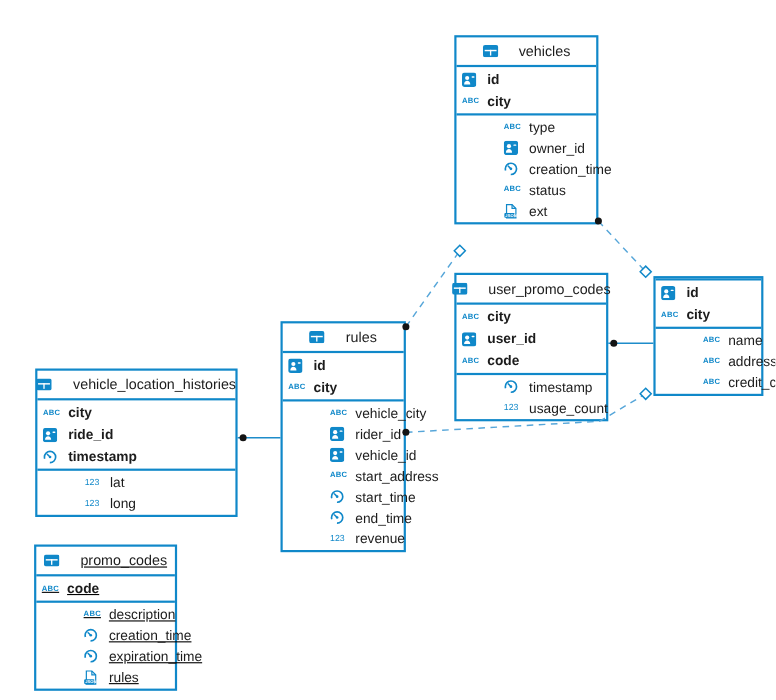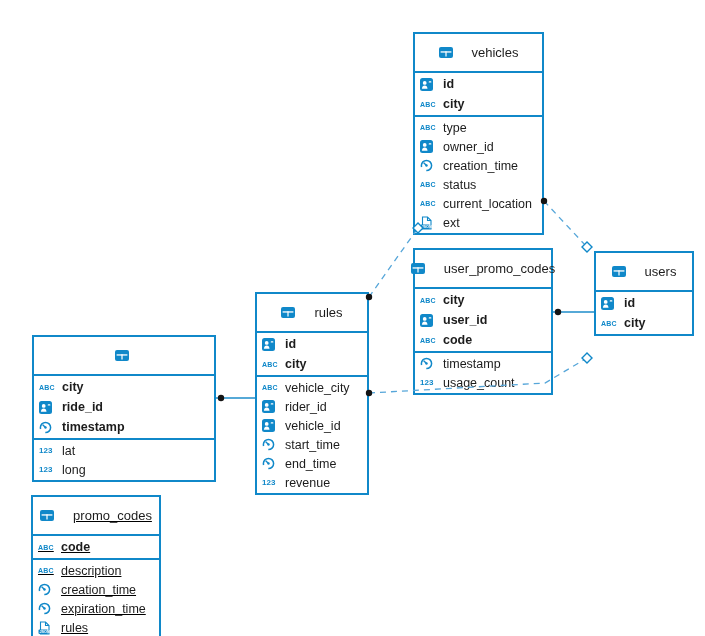--- a/index.html
+++ b/index.html
@@ -1,30 +1,30 @@
 <!DOCTYPE html>
 <html style="--accent: #1088c9; --text: #1c1c1c;"><head>
 <meta charset="utf-8">
 <style>
   :root{ --accent:#1088c9; --text:#1c1c1c; }
   html,body{margin:0;padding:0;background:#ffffff;}
   body{width:705px;height:636px;font-family:"Liberation Sans",sans-serif;}
   .canvas{position:relative;width:705px;height:636px;background:#fff;overflow:hidden;}
 
   .tbox{position:absolute;background:#fff;border:2px solid var(--accent);box-sizing:border-box;}
-  .thead{display:flex;align-items:center;justify-content:center;gap:15px;height:37px;
+  .thead{display:flex;align-items:center;justify-content:center;gap:15px;height:25px;
          font-size:13px;color:var(--text);border-radius:10px;}
   .sec{border-top:2px solid var(--accent);padding:1px 0;}
   .row{display:flex;align-items:center;gap:5px;padding:0 6px 0 5px;
        font-size:12.5px;color:var(--text);white-space:nowrap;}
   .sec-pk .row{font-weight:bold;height:20px;}
-  .sec-fields .row{height:19px;}
+  .sec-fields .row{height:19px;margin-left:38px;}
   .icw{flex:0 0 18px;width:18px;display:flex;align-items:center;color:var(--accent);}
   .g-abc{font-size:7px;font-weight:bold;color:var(--accent);letter-spacing:.2px;}
-  .g-123{font-size:8px;font-weight:bold;color:var(--accent);}
+  .g-123{font-size:8px;font-weight:normal;color:var(--accent);}
   svg.links{position:absolute;left:0;top:0;pointer-events:none;}
 </style>
 </head>
 <body>
 
 <div class="canvas">
 
   <div class="tbox" style="left:413px;top:32px;width:131px;">
     <div class="thead">
       <span class="icw">
@@ -84,26 +84,20 @@
           <span>creation_time</span>
         </div>
         <div class="row">
           <span class="icw">
             <span class="g-abc">ABC</span>
           </span>
           <span>status</span>
         </div>
         <div class="row">
           <span class="icw">
-            <span class="g-abc">ABC</span>
-          </span>
-          <span>current_location</span>
-        </div>
-        <div class="row">
-          <span class="icw">
             <svg width="13" height="14" viewBox="0 0 13 14">
               <path d="M2.5 1h5l3.5 3.5V13h-8.5z" fill="#fff" stroke="currentColor" stroke-width="1.1"></path>
               <path d="M7.5 1v3.5H11" fill="none" stroke="currentColor" stroke-width="1.1"></path>
               <rect x="0.5" y="8.6" width="9.4" height="4.4" rx="1" fill="currentColor"></rect>
               <text x="1.4" y="12.1" font-size="3.8" font-weight="bold" fill="#fff" font-family="sans-serif">JSON</text>
             </svg>
           </span>
           <span>ext</span>
         </div>
       </div>
@@ -159,47 +153,57 @@
         <div class="row">
           <span class="icw">
             <span class="g-123">123</span>
           </span>
           <span>usage_count</span>
         </div>
       </div>
   </div>
 
   <div class="tbox" style="left:594px;top:251px;width:100px;">
-    <div class="thead">
-      <span class="icw">
-          <svg width="14" height="11" viewBox="0 0 14 11">
-            <rect x="0" y="0" width="14" height="11" rx="2" fill="currentColor"></rect>
-            <rect x="1.6" y="4.3" width="10.8" height="1.3" fill="#fff"></rect>
-            <rect x="6.4" y="4.3" width="1.2" height="5.2" fill="#fff"></rect>
-          </svg>
-        </span>
-      <span>users</span>
-    </div>
     <div class="sec sec-pk">
         <div class="row">
           <span class="icw">
             <svg width="13" height="13" viewBox="0 0 13 13">
               <rect width="13" height="13" rx="2.5" fill="currentColor"></rect>
               <circle cx="4.7" cy="4.9" r="1.9" fill="#fff"></circle>
               <path d="M1.9 10.8c0-2.1 1.3-3.3 2.8-3.3s2.8 1.2 2.8 3.3z" fill="#fff"></path>
               <rect x="8.7" y="3.3" width="2.7" height="1.3" rx="0.6" fill="#fff"></rect>
             </svg>
           </span>
           <span>id</span>
         </div>
         <div class="row">
           <span class="icw">
             <span class="g-abc">ABC</span>
           </span>
           <span>city</span>
+        </div>
+      </div>
+    <div class="sec sec-fields">
+        <div class="row">
+          <span class="icw">
+            <span class="g-abc">ABC</span>
+          </span>
+          <span>name</span>
+        </div>
+        <div class="row">
+          <span class="icw">
+            <span class="g-abc">ABC</span>
+          </span>
+          <span>address</span>
+        </div>
+        <div class="row">
+          <span class="icw">
+            <span class="g-abc">ABC</span>
+          </span>
+          <span>credit_card</span>
         </div>
       </div>
   </div>
 
   <div class="tbox" style="left:255px;top:292px;width:114px;">
     <div class="thead">
       <span class="icw">
           <svg width="14" height="11" viewBox="0 0 14 11">
             <rect x="0" y="0" width="14" height="11" rx="2" fill="currentColor"></rect>
             <rect x="1.6" y="4.3" width="10.8" height="1.3" fill="#fff"></rect>
@@ -251,20 +255,26 @@
               <rect width="13" height="13" rx="2.5" fill="currentColor"></rect>
               <circle cx="4.7" cy="4.9" r="1.9" fill="#fff"></circle>
               <path d="M1.9 10.8c0-2.1 1.3-3.3 2.8-3.3s2.8 1.2 2.8 3.3z" fill="#fff"></path>
               <rect x="8.7" y="3.3" width="2.7" height="1.3" rx="0.6" fill="#fff"></rect>
             </svg>
           </span>
           <span>vehicle_id</span>
         </div>
         <div class="row">
           <span class="icw">
+            <span class="g-abc">ABC</span>
+          </span>
+          <span>start_address</span>
+        </div>
+        <div class="row">
+          <span class="icw">
             <svg width="13" height="13" viewBox="0 0 13 13">
               <circle cx="6.5" cy="6.5" r="5.1" fill="none" stroke="currentColor" stroke-width="1.5" stroke-dasharray="26 6" stroke-dashoffset="-14"></circle>
               <circle cx="6.5" cy="6.5" r="1.2" fill="currentColor"></circle>
               <line x1="6.5" y1="6.5" x2="3.7" y2="3.7" stroke="currentColor" stroke-width="1.4"></line>
             </svg>
           </span>
           <span>start_time</span>
         </div>
         <div class="row">
           <span class="icw">
@@ -287,20 +297,21 @@
 
   <div class="tbox" style="left:32px;top:335px;width:184px;">
     <div class="thead">
       <span class="icw">
           <svg width="14" height="11" viewBox="0 0 14 11">
             <rect x="0" y="0" width="14" height="11" rx="2" fill="currentColor"></rect>
             <rect x="1.6" y="4.3" width="10.8" height="1.3" fill="#fff"></rect>
             <rect x="6.4" y="4.3" width="1.2" height="5.2" fill="#fff"></rect>
           </svg>
         </span>
+      <span>vehicle_location_histories</span>
     </div>
     <div class="sec sec-pk">
         <div class="row">
           <span class="icw">
             <span class="g-abc">ABC</span>
           </span>
           <span>city</span>
         </div>
         <div class="row">
           <span class="icw">

